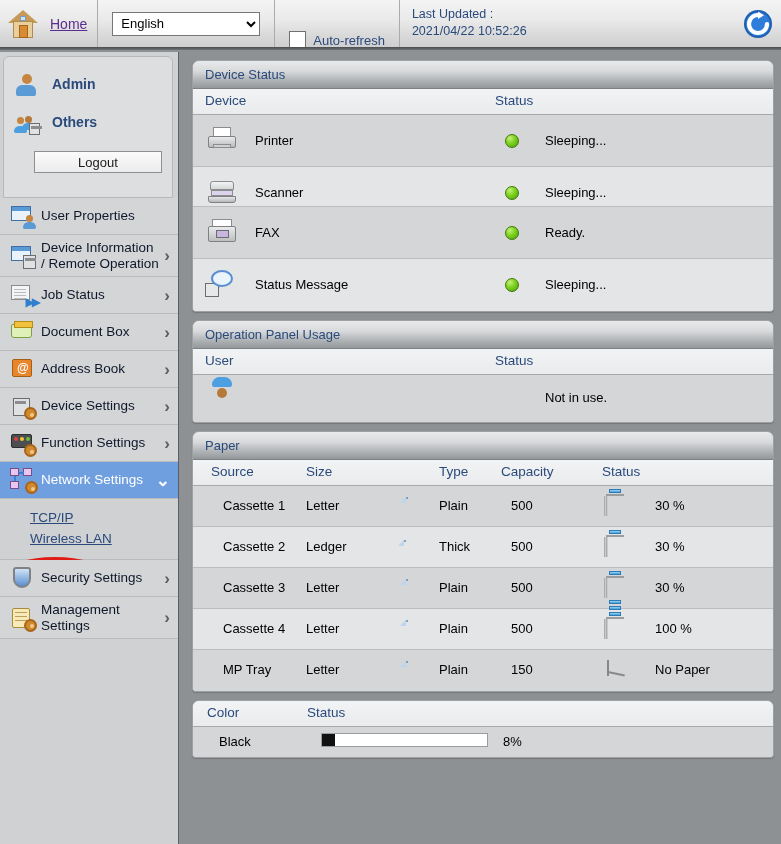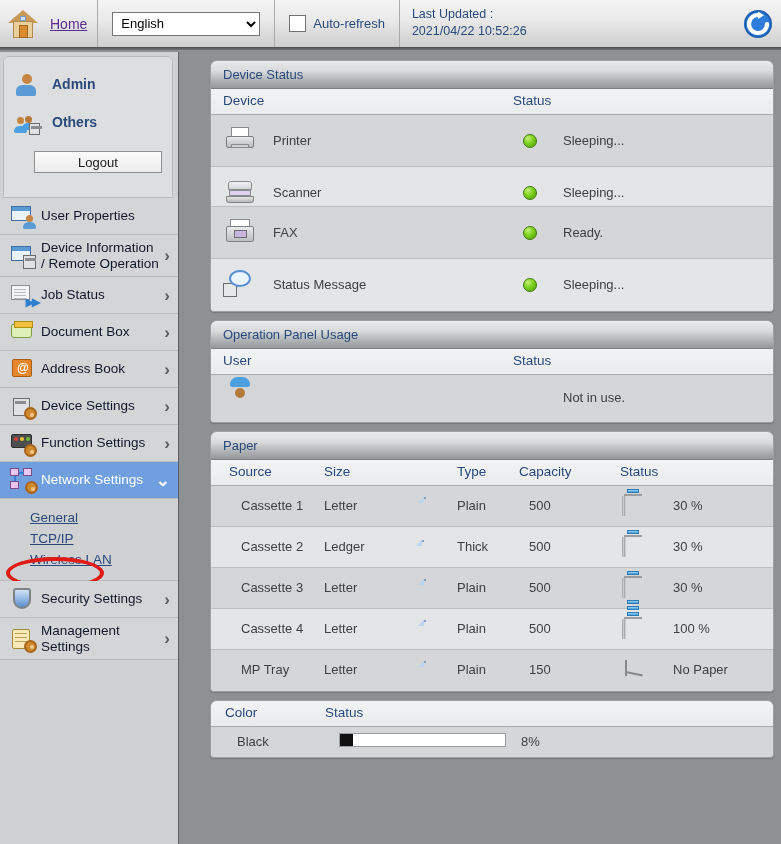--- a/index.html
+++ b/index.html
@@ -31,21 +31,21 @@
   #home-seg { padding-left: 8px; padding-right: 10px; gap: 12px; }
   #home-link {
     color: #5b2d8e; text-decoration: underline; font-size: 14px; cursor: pointer;
   }
   #lang-seg { padding: 0 14px; flex: 0 0 auto; }
   select#lang-select {
     width: 148px; height: 24px; font-family: "Liberation Sans", sans-serif;
     font-size: 13px; color: #000; background: #fff;
     border: 1px solid #767676; border-radius: 0; padding-left: 4px;
   }
-  #ar-seg { padding: 0 14px; gap: 7px; }
+  #ar-seg { padding: 0 14px; gap: 7px; align-items: flex-end; }
   #ar-box {
     width: 17px; height: 17px; background: #fff; border: 1px solid #6f7173; flex: 0 0 auto;
   }
   #ar-label { color: #2a4a7c; font-size: 13px; }
   #upd-seg { padding: 0 12px; flex-direction: column; align-items: flex-start;
              justify-content: center; gap: 1px; }
   #upd-seg div { font-size: 12.5px; color: #2a4a7c; line-height: 1.25; }
   #refresh-seg { padding: 0 8px 0 6px; margin-left: auto; }
 
   
@@ -113,41 +113,41 @@
     position: absolute; left: 6px; top: 58px; width: 98px; height: 32px;
     border: 4px solid #e01b16; border-radius: 50%; pointer-events: none;
   }
 
   
   .nico { width: 26px; height: 26px; flex: 0 0 auto; position: relative; }
 
   
   #main { position: absolute; left: 186px; top: 52px; width: 595px; height: 792px; }
   .panel {
-    margin: 8px 7px 0 24px;
+    margin: 8px 7px 0 6px;
     border: 1px solid #9ea0a2; border-radius: 7px 7px 4px 4px;
     background: #dfe1e3; overflow: hidden;
     box-shadow: 0 1px 1px rgba(0,0,0,.18);
   }
   .panel-hd {
     height: 28px; display: flex; align-items: center; padding-left: 12px;
     background: linear-gradient(to bottom,#e9eaec 0%,#d7d9db 38%,#b0b3b6 72%,#95989b 100%);
     border-bottom: 1px solid #7e8184;
     font-size: 13px; color: #2a4a7c;
     border-radius: 6px 6px 0 0;
   }
   .hdwrap { position: relative; height: 26px;
             background: linear-gradient(to bottom,#f2f3f4,#eaebed);
             border-bottom: 1px solid #a7a9ab; }
   .hdwrap .hcell { position: absolute; top: 4px; font-size: 13.5px; color: #2a4a7c; }
   .rowwrap { position: relative; }
   .row { position: relative; border-bottom: 1px solid #bbbdbf; }
   .row.odd { background: #d4d6d8; }
   .row.even { background: #e3e5e7; }
-  .row .cell { position: absolute; color: #404040; }
+  .row .cell { position: absolute; color: #000000; }
   .led {
     width: 14px; height: 14px; border-radius: 50%;
     background: radial-gradient(circle at 33% 28%, #c6f07a 0%, #7ed321 42%, #4f9c08 100%);
     border: 1px solid #3d7a08;
   }
 
   
   .pg { width: 15px; height: 19px; position: relative; }
   .pg .sheet {
     position:absolute; inset:0; background:#ffffff; border:1px solid #3f6fa5;
@@ -434,21 +434,20 @@
           <i class="ln l1"></i>
             <i class="ln l2"></i>
         </span>
         <span class="g-gear" style="right:-2px;bottom:-1px;"></span>
       </span>
       <span class="nlabel">Network Settings</span>
       <span class="chev">⌄</span>
     </div>
 
     <div id="subnav">
-      <span class="subitem">General</span>
       <span class="subitem">TCP/IP</span>
       <span class="subitem">Wireless LAN</span>
       <div id="red-ellipse"></div>
     </div>
 
     <div class="nav-item">
       <span class="nico">
           <span class="g-shield"></span>
         </span>
       <span class="nlabel">Security Settings</span>

